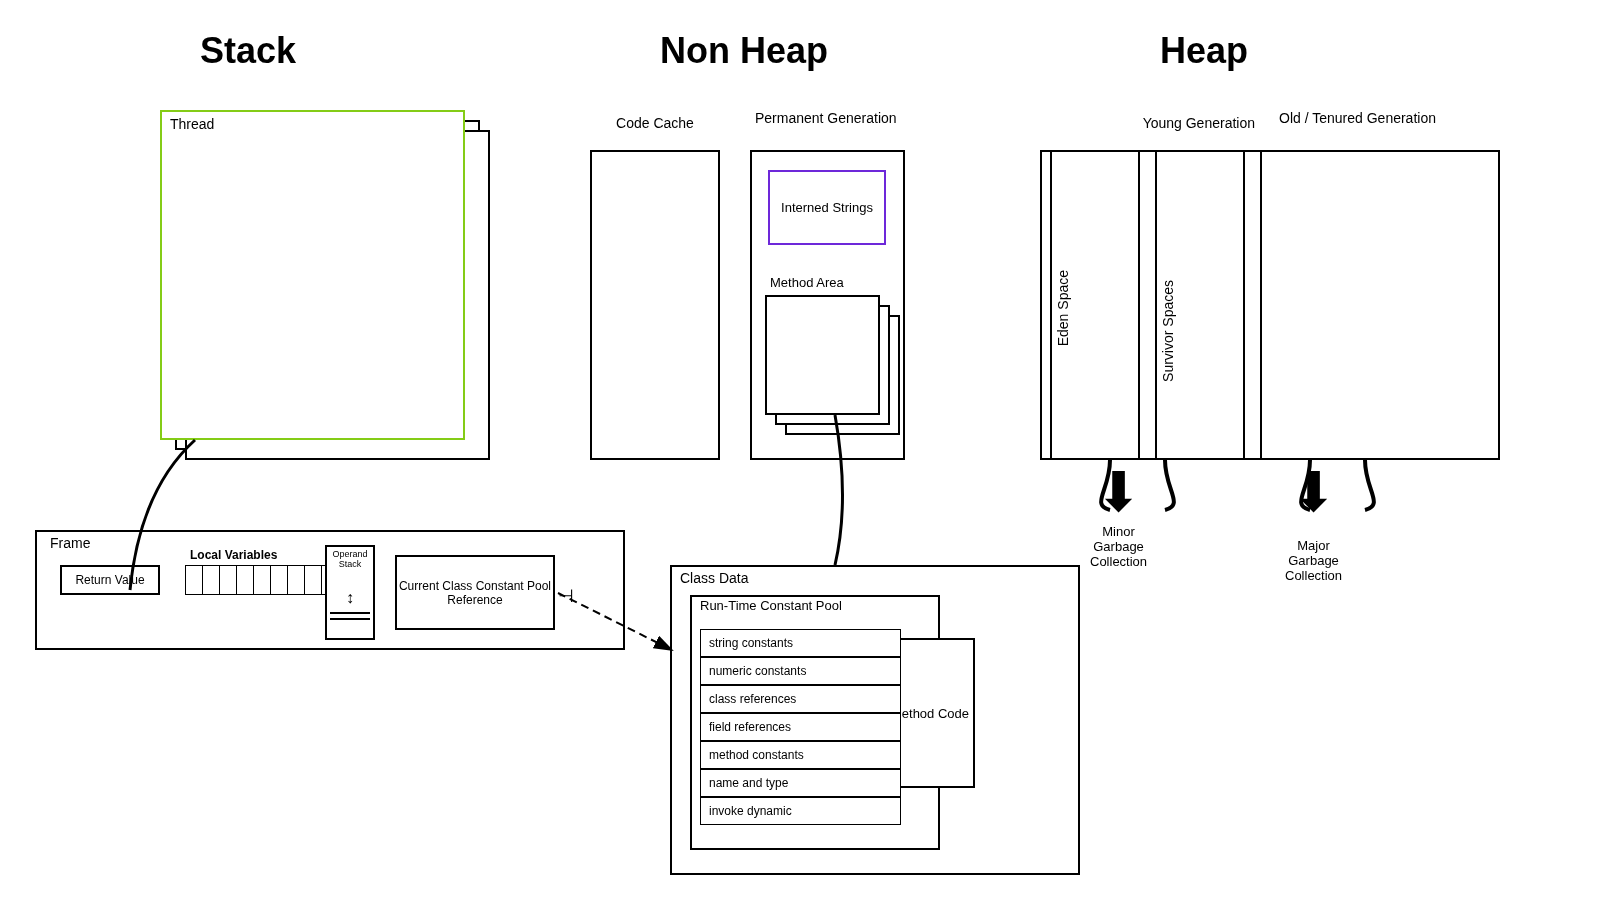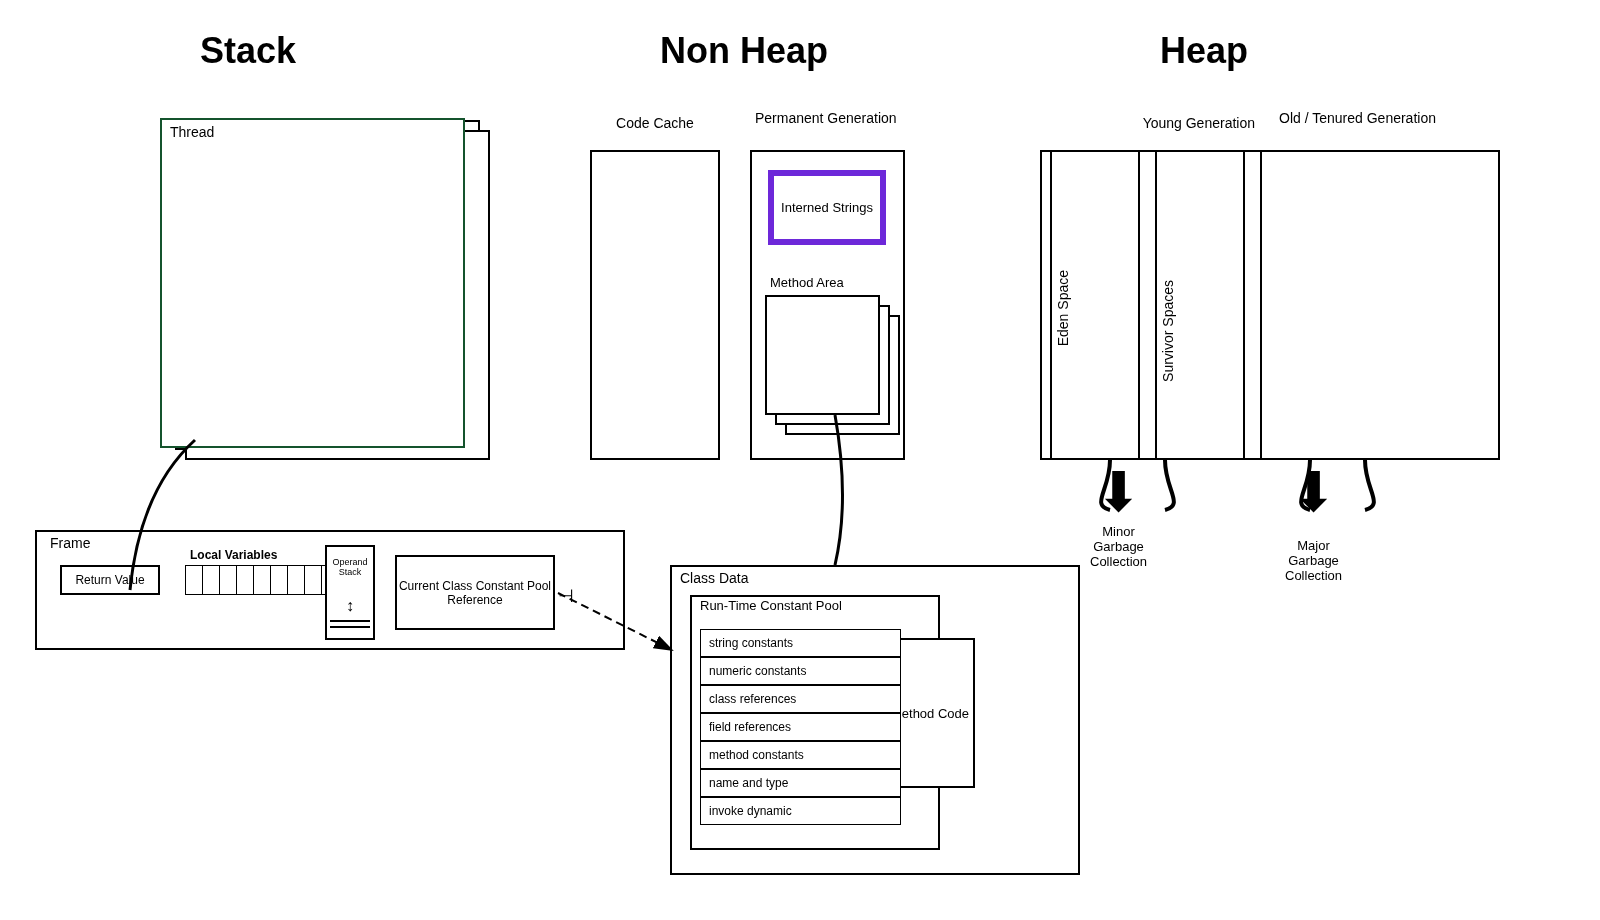--- a/index.html
+++ b/index.html
@@ -116,25 +116,25 @@
       top: 130px;
       left: 185px;
       width: 305px;
       height: 330px;
       border: 2px solid #000;
       background: #fff;
       z-index: 1;
     }
     .thread-box-front {
       position: absolute;
-      top: 118px;
+      top: 110px;
       left: 160px;
       width: 305px;
       height: 330px;
-      border: 2px solid #14532d;
+      border: 2px solid #84cc16;
       background: #fff;
       z-index: 2;
     }
 
     
     .frame-box {
       position: absolute;
       top: 530px;
       left: 35px;
       width: 590px;
@@ -196,21 +196,21 @@
       position: absolute;
       top: 545px;
       left: 325px;
       width: 50px;
       height: 95px;
       border: 2px solid #000;
       background: #fff;
       z-index: 6;
       font-size: 9px;
       text-align: center;
-      padding-top: 10px;
+      padding-top: 2px;
     }
     .operand-stack-arrow {
       font-size: 16px;
       margin-top: 20px;
       text-align: center;
     }
     .operand-stack-lines {
       margin-top: 5px;
       padding: 0 3px;
     }
@@ -280,21 +280,21 @@
       background: #fff;
     }
 
     
     .interned-strings-box {
       position: absolute;
       top: 170px;
       left: 768px;
       width: 118px;
       height: 75px;
-      border: 6px solid #6d28d9;
+      border: 2px solid #6d28d9;
       background: #fff;
       display: flex;
       align-items: center;
       justify-content: center;
       font-size: 13px;
       text-align: center;
     }
 
     
     .method-area-label {

